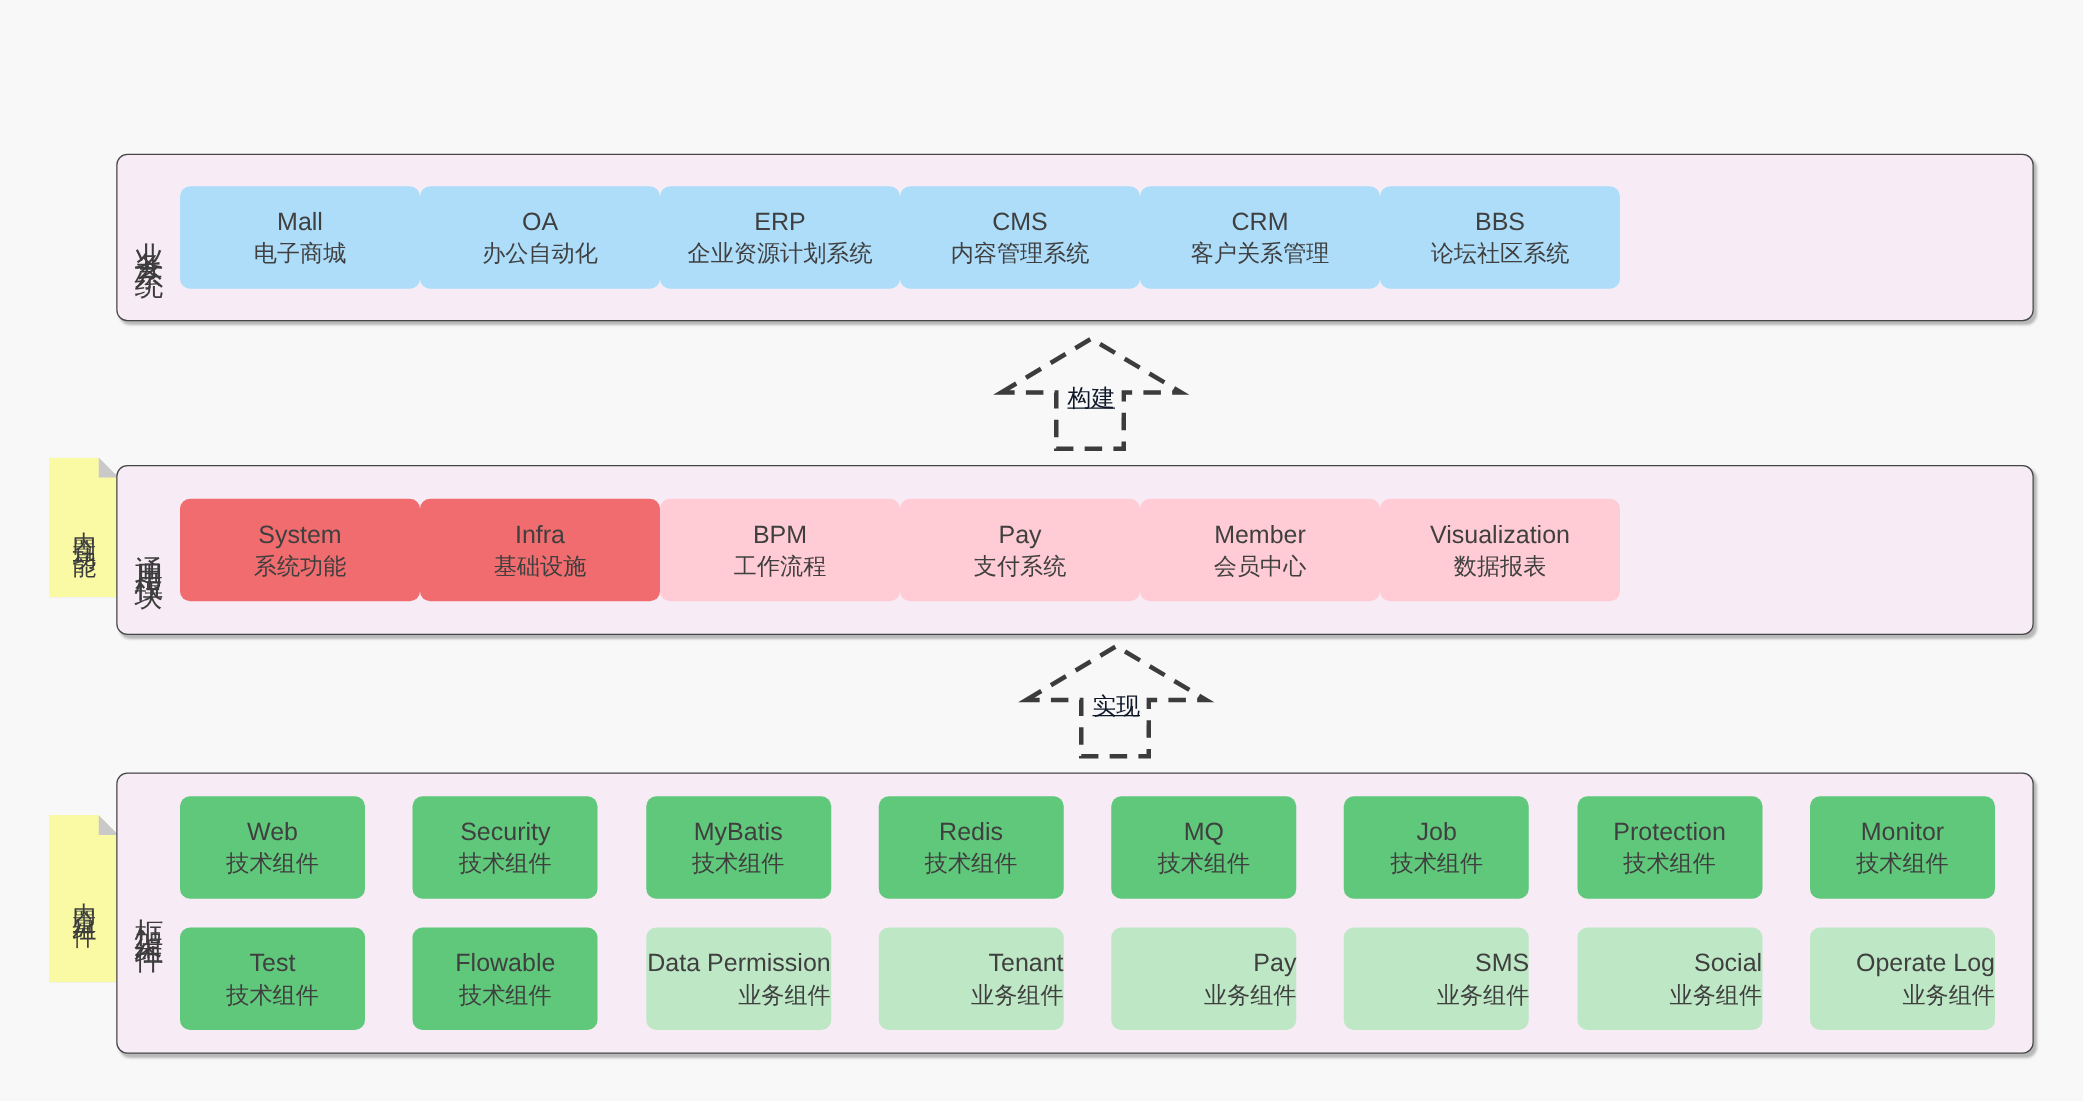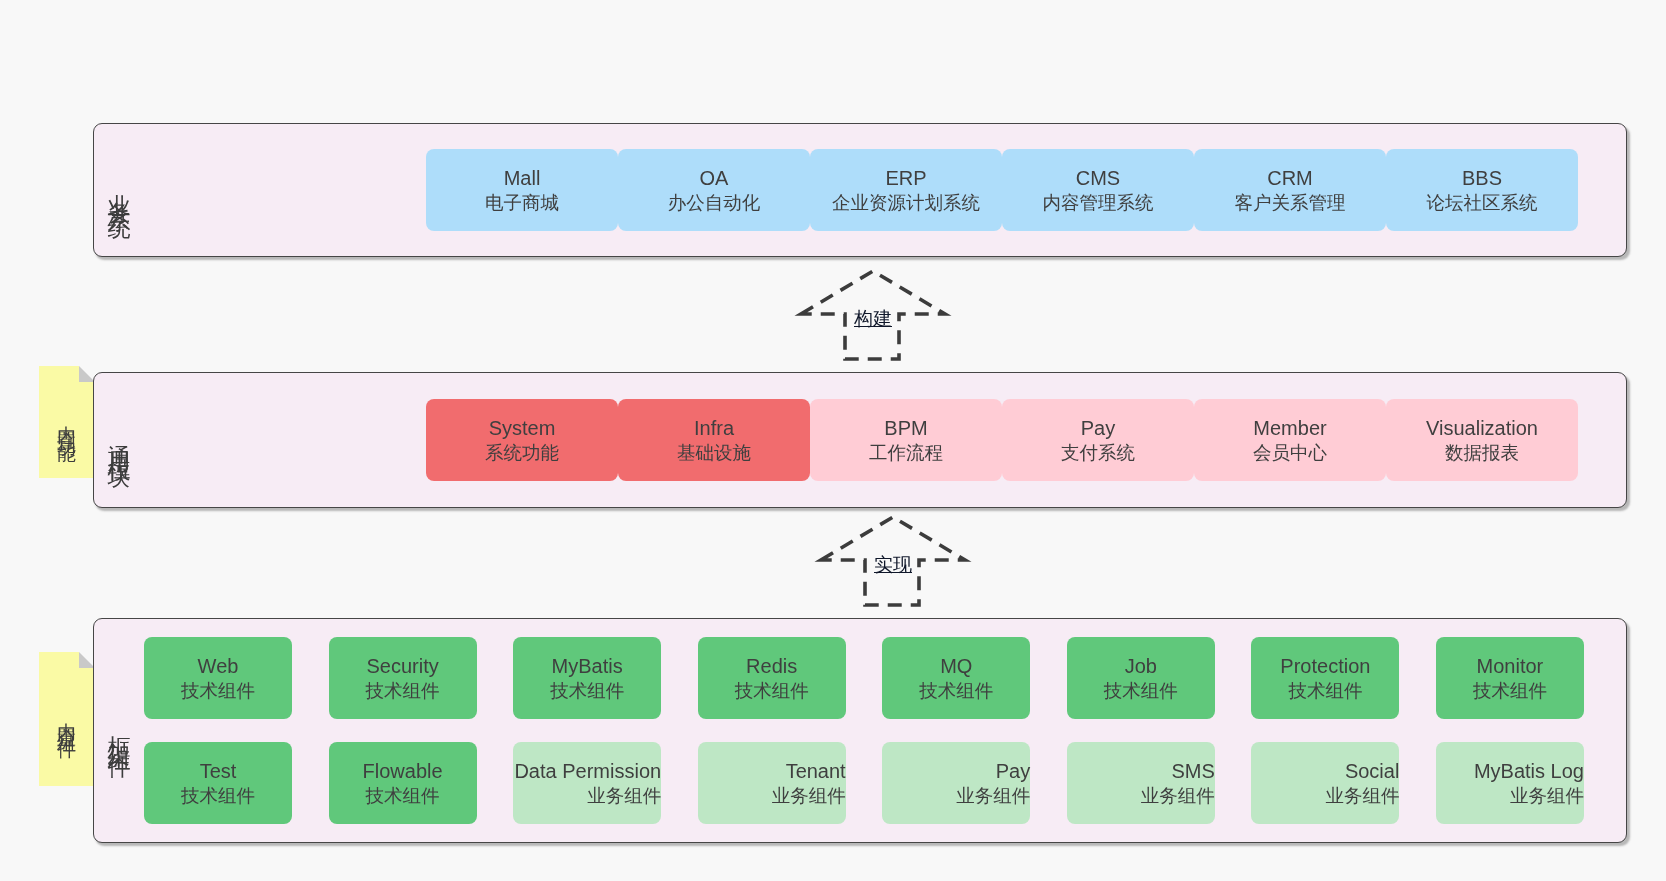--- a/index.html
+++ b/index.html
@@ -18,24 +18,24 @@
   .layer-1 { top:123px; height:134px; }
   .layer-2 { top:372px; height:136px; }
   .layer-3 { top:618px; height:225px; }
 
   .layer-label-col { flex:0 0 50px; display:flex; align-items:center; justify-content:center; }
   .layer-label-text {
     writing-mode:vertical-lr; text-orientation:upright;
     font-size:23px; letter-spacing:7px; color:#3c3c3c; line-height:1;
   }
 
-  .boxes-row { flex:1; display:flex; align-items:center; justify-content:flex-end; padding-right:48px; }
+  .boxes-row { flex:1; display:flex; align-items:center; justify-content:flex-start; padding-right:48px; }
   .boxes-grid {
     flex:1; display:grid; grid-template-columns:repeat(8,148px);
-    justify-content:space-between; align-content:center; row-gap:23px; padding-right:42px;
+    justify-content:space-between; align-content:center; row-gap:23px; padding-right:30px;
   }
 
   .box {
     width:192px; height:82px; border-radius:8px;
     display:flex; flex-direction:column; align-items:center; justify-content:center;
     text-align:center; line-height:1.3; color:#3f3f3f;
   }
   .boxes-grid .box { width:148px; }
   .box .bname { font-size:20px; }
   .box .bdesc { font-size:18.5px; }
@@ -232,19 +232,19 @@
       </div>
       <div class="box v-green-light">
         <div class="bname">SMS</div>
         <div class="bdesc">业务组件</div>
       </div>
       <div class="box v-green-light">
         <div class="bname">Social</div>
         <div class="bdesc">业务组件</div>
       </div>
       <div class="box v-green-light">
-        <div class="bname">MyBatis Log</div>
+        <div class="bname">Operate Log</div>
         <div class="bdesc">业务组件</div>
       </div>
     </div>
   </div>
 
 </div>
 
 </body></html>

